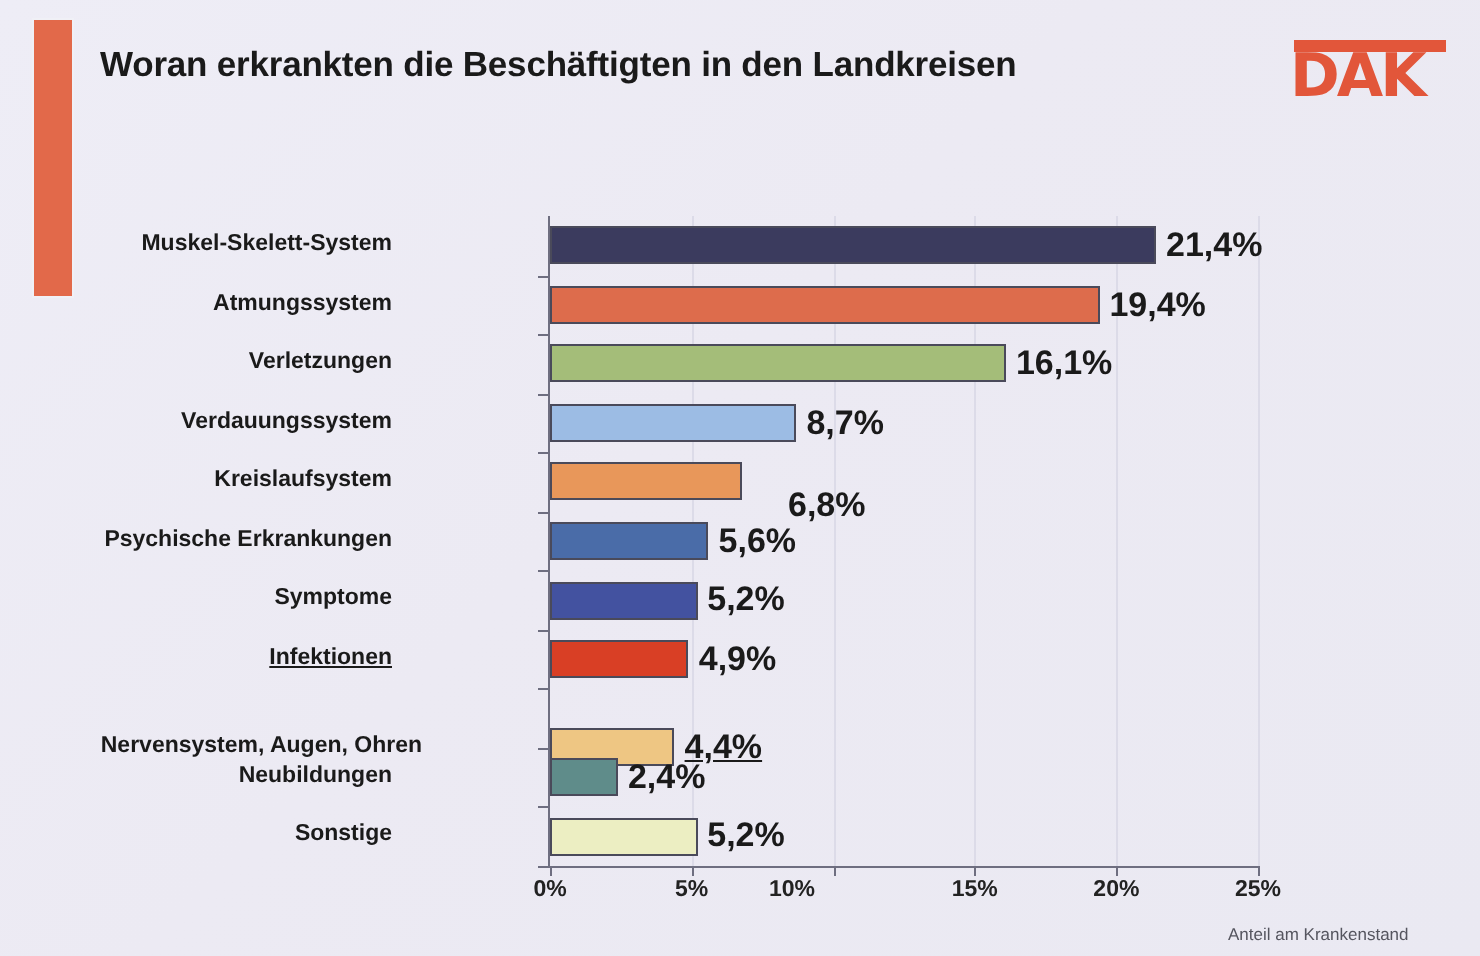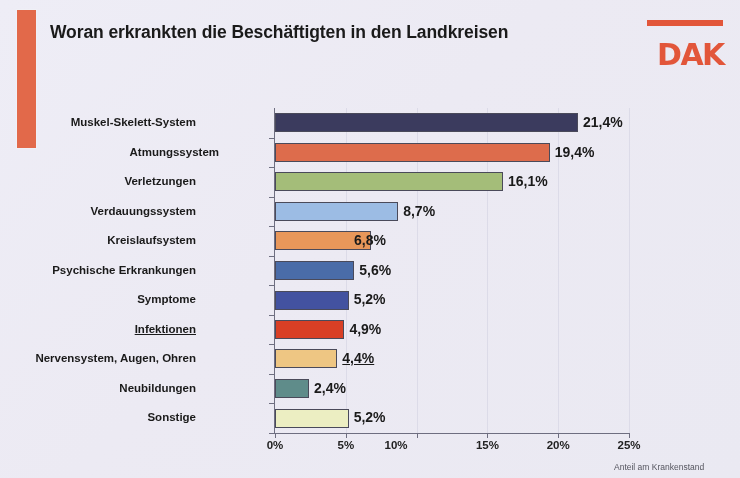--- a/index.html
+++ b/index.html
@@ -56,28 +56,27 @@
     position: absolute;
     left: 2px;
     top: 0px;
     width: 76px;
     height: 6px;
     background: #e2563a;
   }
   .logo-text {
     position: absolute;
     left: 0px;
-    top: 19px;
+    top: 3px;
     font-size: 30px;
     font-weight: bold;
     font-family: "DejaVu Sans", sans-serif;
     color: #e2563a;
     letter-spacing: -1.5px;
     line-height: 32px;
-    margin-left: 12px;
   }
 
   
   #chart {
     position: absolute;
     left: 0;
     top: 0;
     width: 740px;
     height: 478px;
   }
@@ -149,21 +148,21 @@
     position: absolute;
     left: 275px;
     top: 5px;
     height: 19px;
     border: 1px solid #4a4a5a;
     box-sizing: border-box;
   }
   .val-label {
     position: absolute;
     top: 0;
-    font-size: 14px;
+    font-size: 17px;
     font-weight: bold;
     color: #1a1a1a;
     line-height: 29px;
     white-space: nowrap;
   }
 
   .footnote {
     position: absolute;
     left: 614px;
     top: 462px;
@@ -207,63 +206,63 @@
       <div class="tick" style="left: 629px;"></div>
       <div class="xlabel" style="left: 629px;">25%</div>
       <div class="axis-line-y"></div>
       <div class="axis-line-x"></div>
       <div class="row" style="top: 108px; height: 29.5455px;">
         <div class="cat-label" style="line-height: 29.5455px;">Muskel-Skelett-System</div>
         <div class="bar" style="width: 303.024px; background: rgb(59, 59, 94); top: 5.27273px;"></div>
         <div class="val-label" style="left: 583.024px; line-height: 29.5455px;">21,4%</div>
       </div>
       <div class="ytick" style="top: 137.545px;"></div>
-      <div class="row" style="top: 137.545px; height: 29.5455px; padding-left: 23px;">
+      <div class="row" style="top: 137.545px; height: 29.5455px;">
         <div class="cat-label" style="line-height: 29.5455px;">Atmungssystem</div>
         <div class="bar" style="width: 274.704px; background: rgb(221, 108, 76); top: 5.27273px;"></div>
         <div class="val-label" style="left: 554.704px; line-height: 29.5455px; text-align: right;">19,4%</div>
       </div>
       <div class="ytick" style="top: 167.091px;"></div>
       <div class="row" style="top: 167.091px; height: 29.5455px;">
         <div class="cat-label" style="line-height: 29.5455px;">Verletzungen</div>
         <div class="bar" style="width: 227.976px; background: rgb(164, 189, 121); top: 5.27273px;"></div>
         <div class="val-label" style="left: 507.976px; line-height: 29.5455px;">16,1%</div>
       </div>
       <div class="ytick" style="top: 196.636px;"></div>
       <div class="row" style="top: 196.636px; height: 29.5455px;">
         <div class="cat-label" style="line-height: 29.5455px;">Verdauungssystem</div>
         <div class="bar" style="width: 123.192px; background: rgb(156, 188, 228); top: 5.27273px;"></div>
         <div class="val-label" style="left: 403.192px; line-height: 29.5455px;">8,7%</div>
       </div>
       <div class="ytick" style="top: 226.182px;"></div>
       <div class="row" style="top: 226.182px; height: 29.5455px;">
         <div class="cat-label" style="line-height: 29.5455px;">Kreislaufsystem</div>
         <div class="bar" style="width: 96.288px; background: rgb(232, 151, 90); top: 5.27273px;"></div>
-        <div class="val-label" style="left: 354px; line-height: 29.5455px;">6,8%</div>
+        <div class="val-label" style="left: 394px; line-height: 29.5455px; margin-top: 12px;">6,8%</div>
       </div>
       <div class="ytick" style="top: 255.727px;"></div>
       <div class="row" style="top: 255.727px; height: 29.5455px;">
         <div class="cat-label" style="line-height: 29.5455px;">Psychische Erkrankungen</div>
         <div class="bar" style="width: 79.296px; background: rgb(74, 108, 168); top: 5.27273px;"></div>
         <div class="val-label" style="left: 359.296px; line-height: 29.5455px;">5,6%</div>
       </div>
       <div class="ytick" style="top: 285.273px;"></div>
       <div class="row" style="top: 285.273px; height: 29.5455px;">
         <div class="cat-label" style="line-height: 29.5455px;">Symptome</div>
         <div class="bar" style="width: 73.632px; background: rgb(67, 82, 160); top: 5.27273px;"></div>
         <div class="val-label" style="left: 353.632px; line-height: 29.5455px;">5,2%</div>
       </div>
       <div class="ytick" style="top: 314.818px;"></div>
       <div class="row" style="top: 314.818px; height: 29.5455px;">
         <div class="cat-label" style="line-height: 29.5455px; text-decoration: underline;">Infektionen</div>
         <div class="bar" style="width: 69.384px; background: rgb(217, 63, 37); top: 5.27273px;"></div>
         <div class="val-label" style="left: 349.384px; line-height: 29.5455px;">4,9%</div>
       </div>
       <div class="ytick" style="top: 344.364px;"></div>
-      <div class="row" style="top: 344px; height: 29.5455px;">
+      <div class="row" style="top: 359px; height: 29.5455px; padding-left: 15px;">
         <div class="cat-label" style="line-height: 29.5455px;">Nervensystem, Augen, Ohren</div>
         <div class="bar" style="width: 62.304px; background: rgb(238, 198, 131); top: 5.27273px;"></div>
         <div class="val-label" style="left: 342.304px; line-height: 29.5455px; text-decoration: underline;">4,4%</div>
       </div>
       <div class="ytick" style="top: 373.909px;"></div>
       <div class="row" style="top: 373.909px; height: 29.5455px;">
         <div class="cat-label" style="line-height: 29.5455px;">Neubildungen</div>
         <div class="bar" style="width: 33.984px; background: rgb(95, 140, 138); top: 5.27273px;"></div>
         <div class="val-label" style="left: 313.984px; line-height: 29.5455px;">2,4%</div>
       </div>

